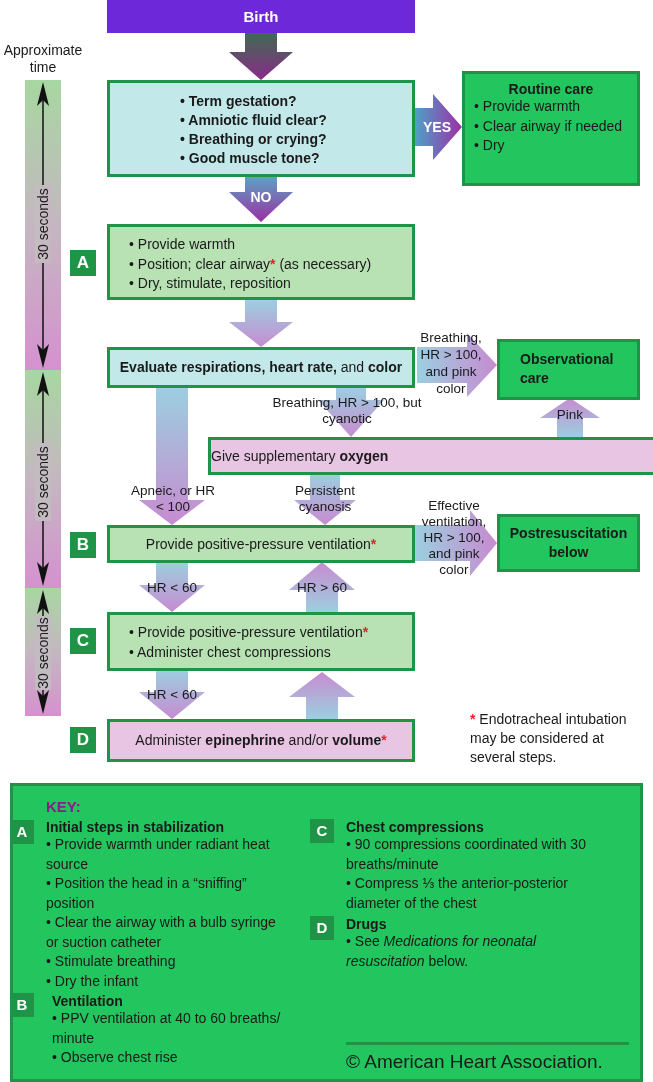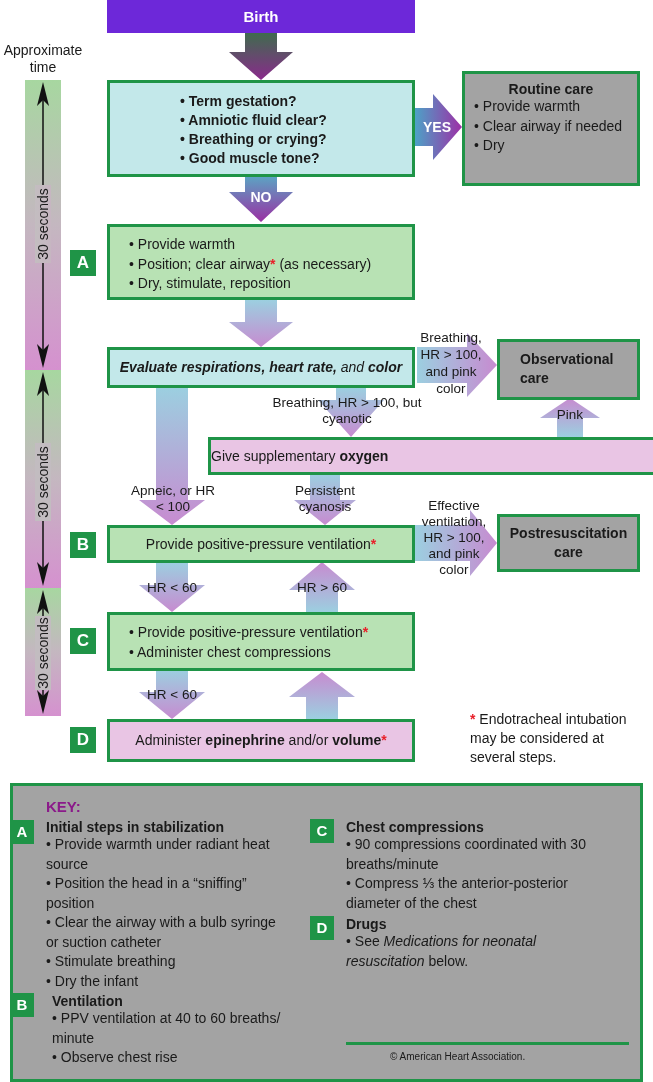--- a/index.html
+++ b/index.html
@@ -2,21 +2,21 @@
 <html><head>
 <meta charset="utf-8">
 <style>
   html, body { margin:0; padding:0; background:#ffffff; }
   body { width:653px; height:1082px; position:relative; overflow:hidden;
          font-family:"Liberation Sans", "DejaVu Sans", sans-serif; color:#1a1a1a; }
   .abs { position:absolute; }
   .box { position:absolute; box-sizing:border-box; border:3px solid #1f9447; }
   .blue { background:#c3e8ea; }
   .green { background:#b8e2b4; }
-  .yellow { background:#a3a3a3; }
+  .yellow { background:#22c55e; }
   .pink { background:#e9c5e4; }
   .bold { font-weight:bold; }
   .red { color:#e8202a; font-weight:bold; }
   .badge { position:absolute; width:26px; height:26px; background:#1f9447; color:#fff;
            font-weight:bold; font-size:17px; text-align:center; line-height:26px; }
   .lbl { position:absolute; font-size:13.5px; line-height:16px; text-align:center; color:#1a1a1a; }
   ul.bul { margin:0; padding:0; list-style:none; }
   ul.bul li::before { content:"• "; }
   svg { position:absolute; overflow:visible; }
   .timelabel { position:absolute; font-size:14px; transform:rotate(-90deg); transform-origin:center; white-space:nowrap; background:transparent; }
@@ -139,21 +139,21 @@
 
 <div class="badge" style="left:70px;top:250px;">A</div>
 <div class="box green" style="left:107px;top:224px;width:308px;height:76px;">
   <ul class="bul" style="position:absolute;left:19px;top:8px;font-size:14px;line-height:19.5px;">
     <li>Provide warmth</li>
     <li><span>Position; clear airway</span><span class="red">*</span> <span>(as necessary)</span></li>
     <li>Dry, stimulate, reposition</li>
   </ul>
 </div>
 
-<div class="box blue" style="left:107px;top:347px;width:308px;height:41px;text-align:center;font-size:14px;line-height:35px;font-style:italic;">
+<div class="box blue" style="left:107px;top:347px;width:308px;height:41px;text-align:center;font-size:14px;line-height:35px;">
   <span class="bold">Evaluate respirations, heart rate,</span><span> and </span><span class="bold">color</span>
 </div>
 
 <div class="box yellow" style="left:497px;top:339px;width:143px;height:61px;">
   <div class="bold" style="text-align:left;font-size:14px;line-height:19px;margin:8px 20px 0;">Observational care</div>
 </div>
 <div class="lbl" style="left:418px;top:329px;width:66px;font-size:13.5px;line-height:17px;">Breathing, HR &gt; 100, and pink color</div>
 
 <div class="lbl" style="left:272px;top:395px;width:150px;">Breathing, HR &gt; 100, but cyanotic</div>
 <div class="lbl" style="left:548px;top:407px;width:44px;">Pink</div>
@@ -165,21 +165,21 @@
 <div class="lbl" style="left:130px;top:483px;width:86px;">Apneic, or HR &lt; 100</div>
 <div class="lbl" style="left:283px;top:483px;width:84px;">Persistent cyanosis</div>
 
 <div class="badge" style="left:70px;top:532px;">B</div>
 <div class="box green" style="left:107px;top:525px;width:308px;height:38px;text-align:center;font-size:14px;line-height:32px;">
   <span>Provide positive-pressure ventilation</span><span class="red">*</span>
 </div>
 
 <div class="lbl" style="left:420px;top:498px;width:68px;">Effective ventilation, HR &gt; 100, and pink color</div>
 <div class="box yellow" style="left:497px;top:514px;width:143px;height:58px;">
-  <div class="bold" style="text-align:center;font-size:14px;line-height:19px;margin:7px 6px 0;">Postresuscitation care</div>
+  <div class="bold" style="text-align:center;font-size:14px;line-height:19px;margin:7px 6px 0;">Postresuscitation below</div>
 </div>
 
 <div class="lbl" style="left:142px;top:580px;width:60px;">HR &lt; 60</div>
 <div class="lbl" style="left:292px;top:580px;width:60px;">HR &gt; 60</div>
 
 <div class="badge" style="left:70px;top:628px;">C</div>
 <div class="box green" style="left:107px;top:612px;width:308px;height:59px;">
   <ul class="bul" style="position:absolute;left:19px;top:8px;font-size:14px;line-height:19.5px;">
     <li><span>Provide positive-pressure ventilation</span><span class="red">*</span></li>
     <li>Administer chest compressions</li>
@@ -224,14 +224,14 @@
     <div class="keyitem">• <span>Compress ⅓ the anterior-posterior diameter of the chest</span></div>
   </div>
 
   <div class="badge" style="left:297px;top:130px;width:24px;height:24px;line-height:24px;font-size:15px;">D</div>
   <div class="abs" style="left:333px;top:130px;width:270px;">
     <div class="keyhead">Drugs</div>
     <div class="keyitem">• <span>See </span><i>Medications for neonatal resuscitation</i><span> below.</span></div>
   </div>
 
   <div class="abs" style="left:333px;top:256px;width:283px;border-top:3px solid #1f9447;"></div>
-  <div class="abs" style="left:333px;top:265px;font-size:10px;margin-left:44px;">© American Heart Association.</div>
+  <div class="abs" style="left:333px;top:265px;font-size:19px;">© American Heart Association.</div>
 </div>
 
 </body></html>

